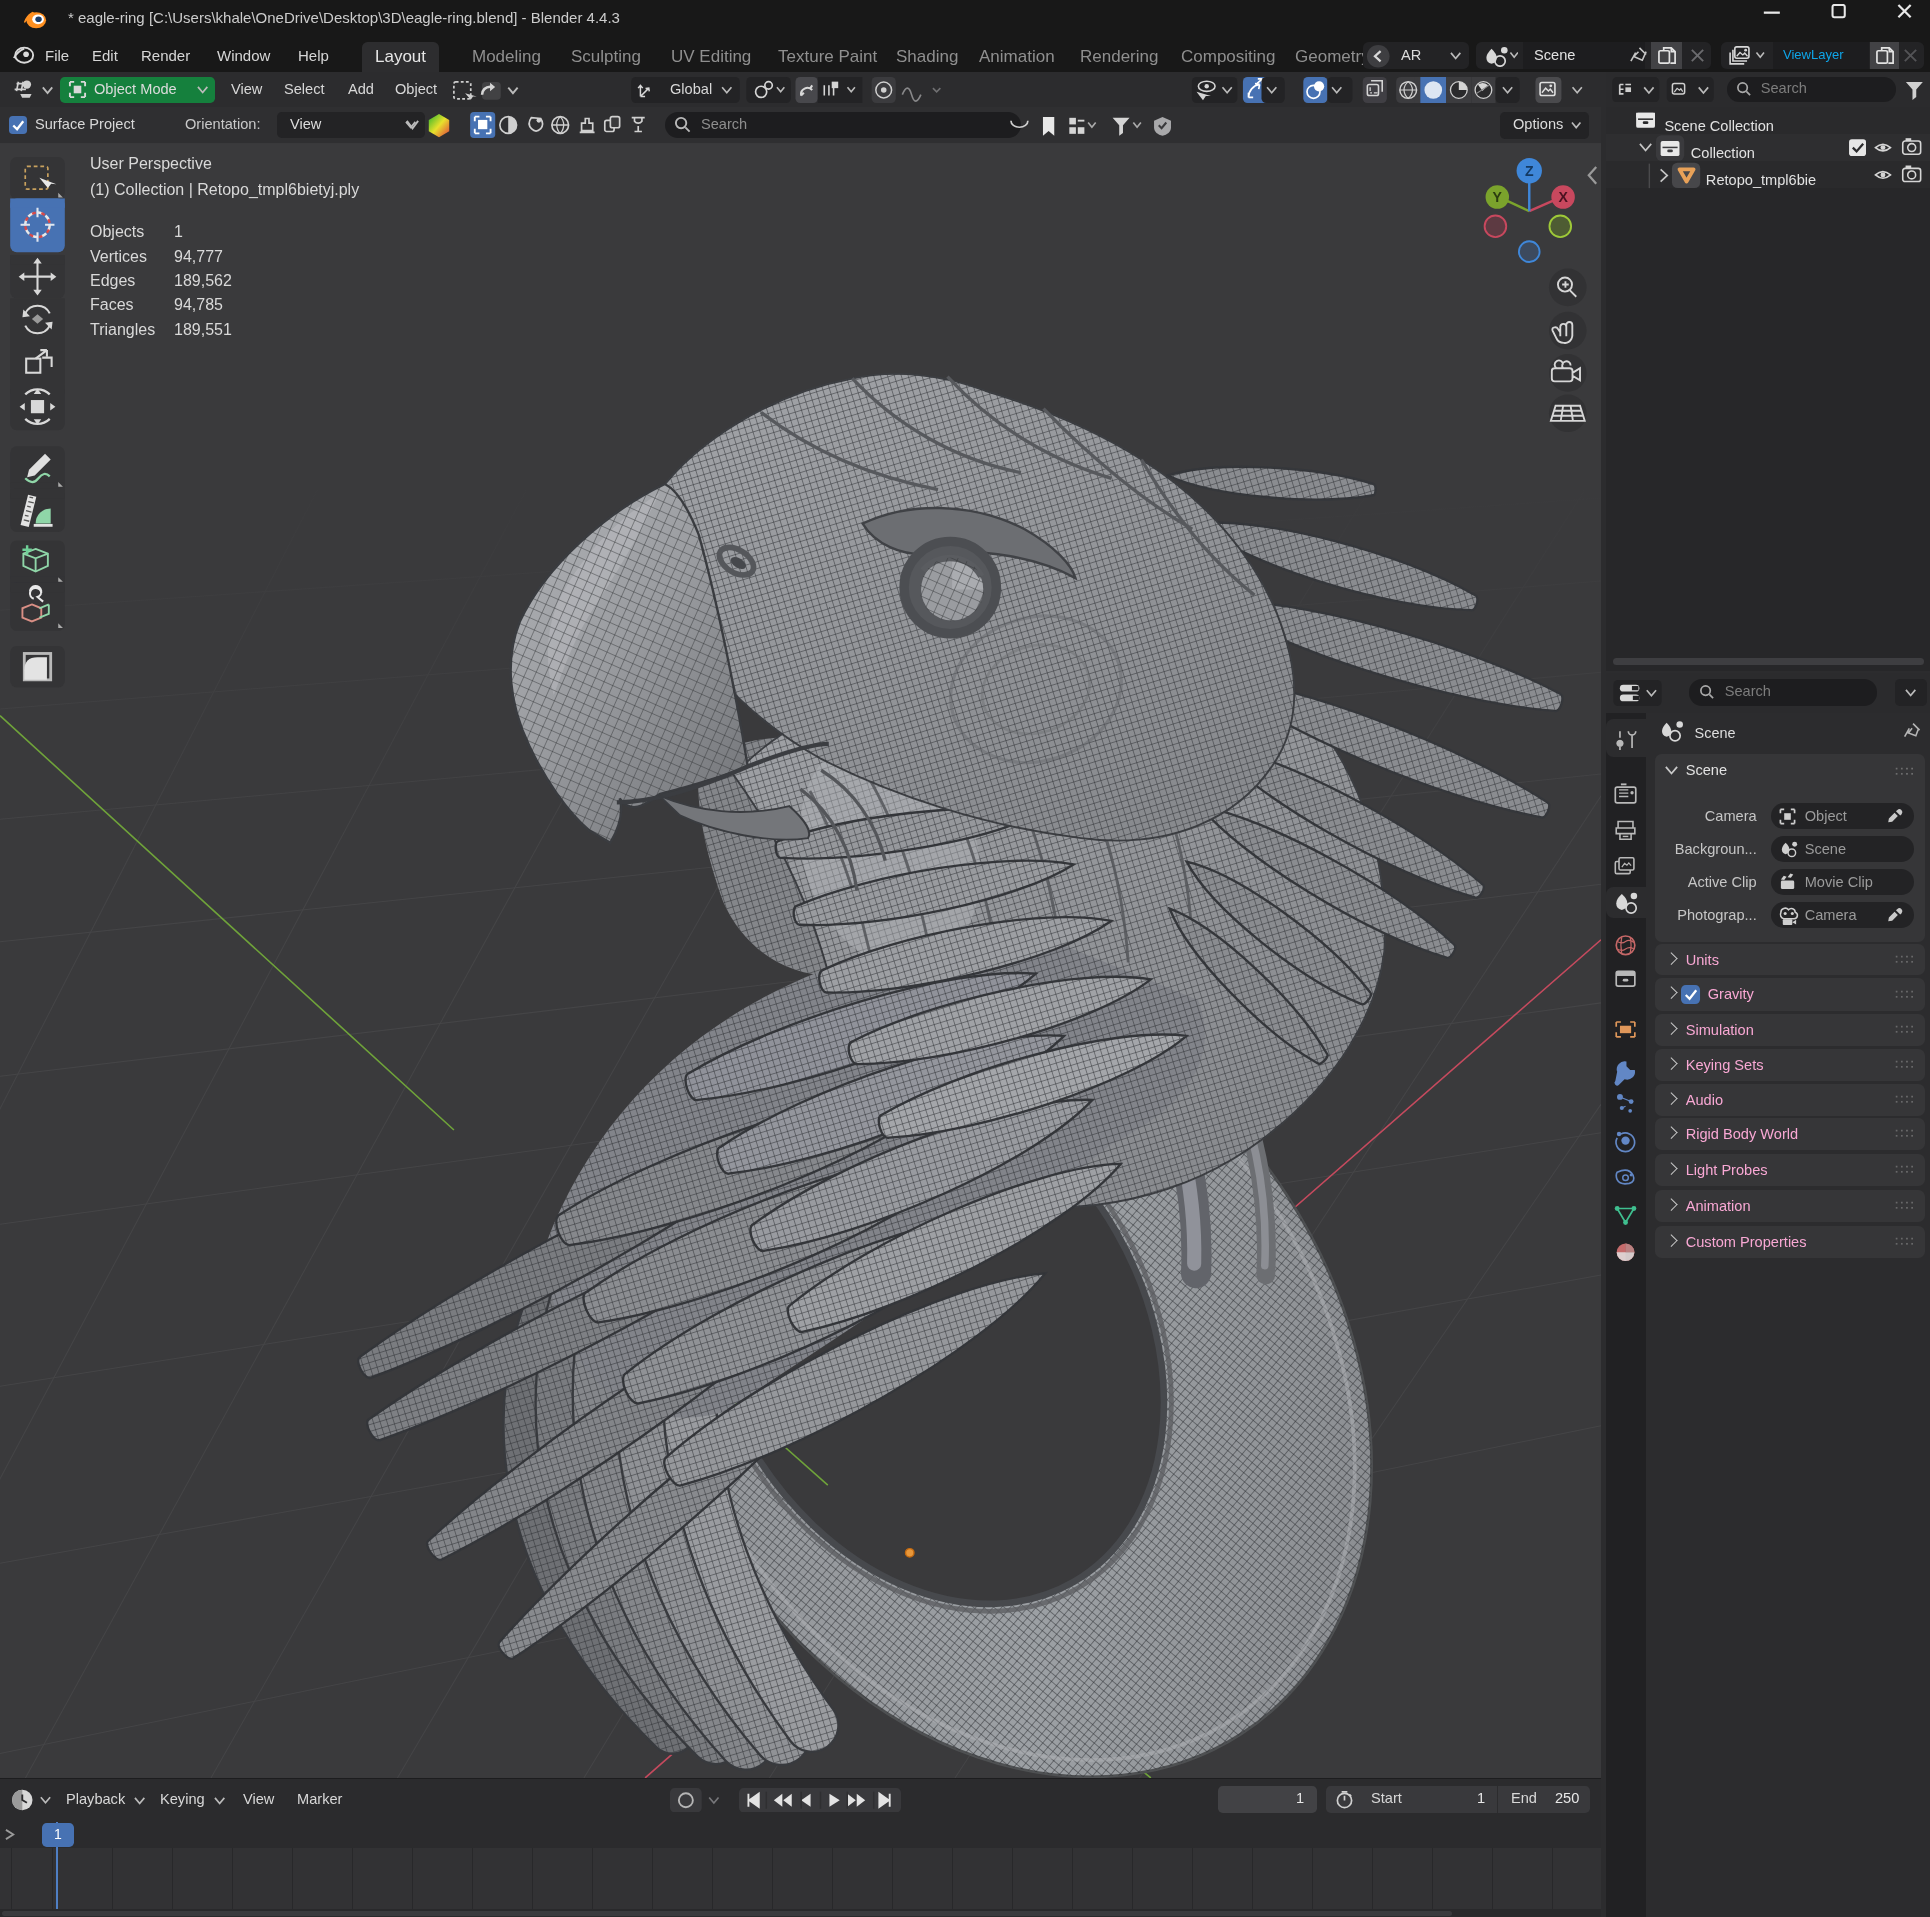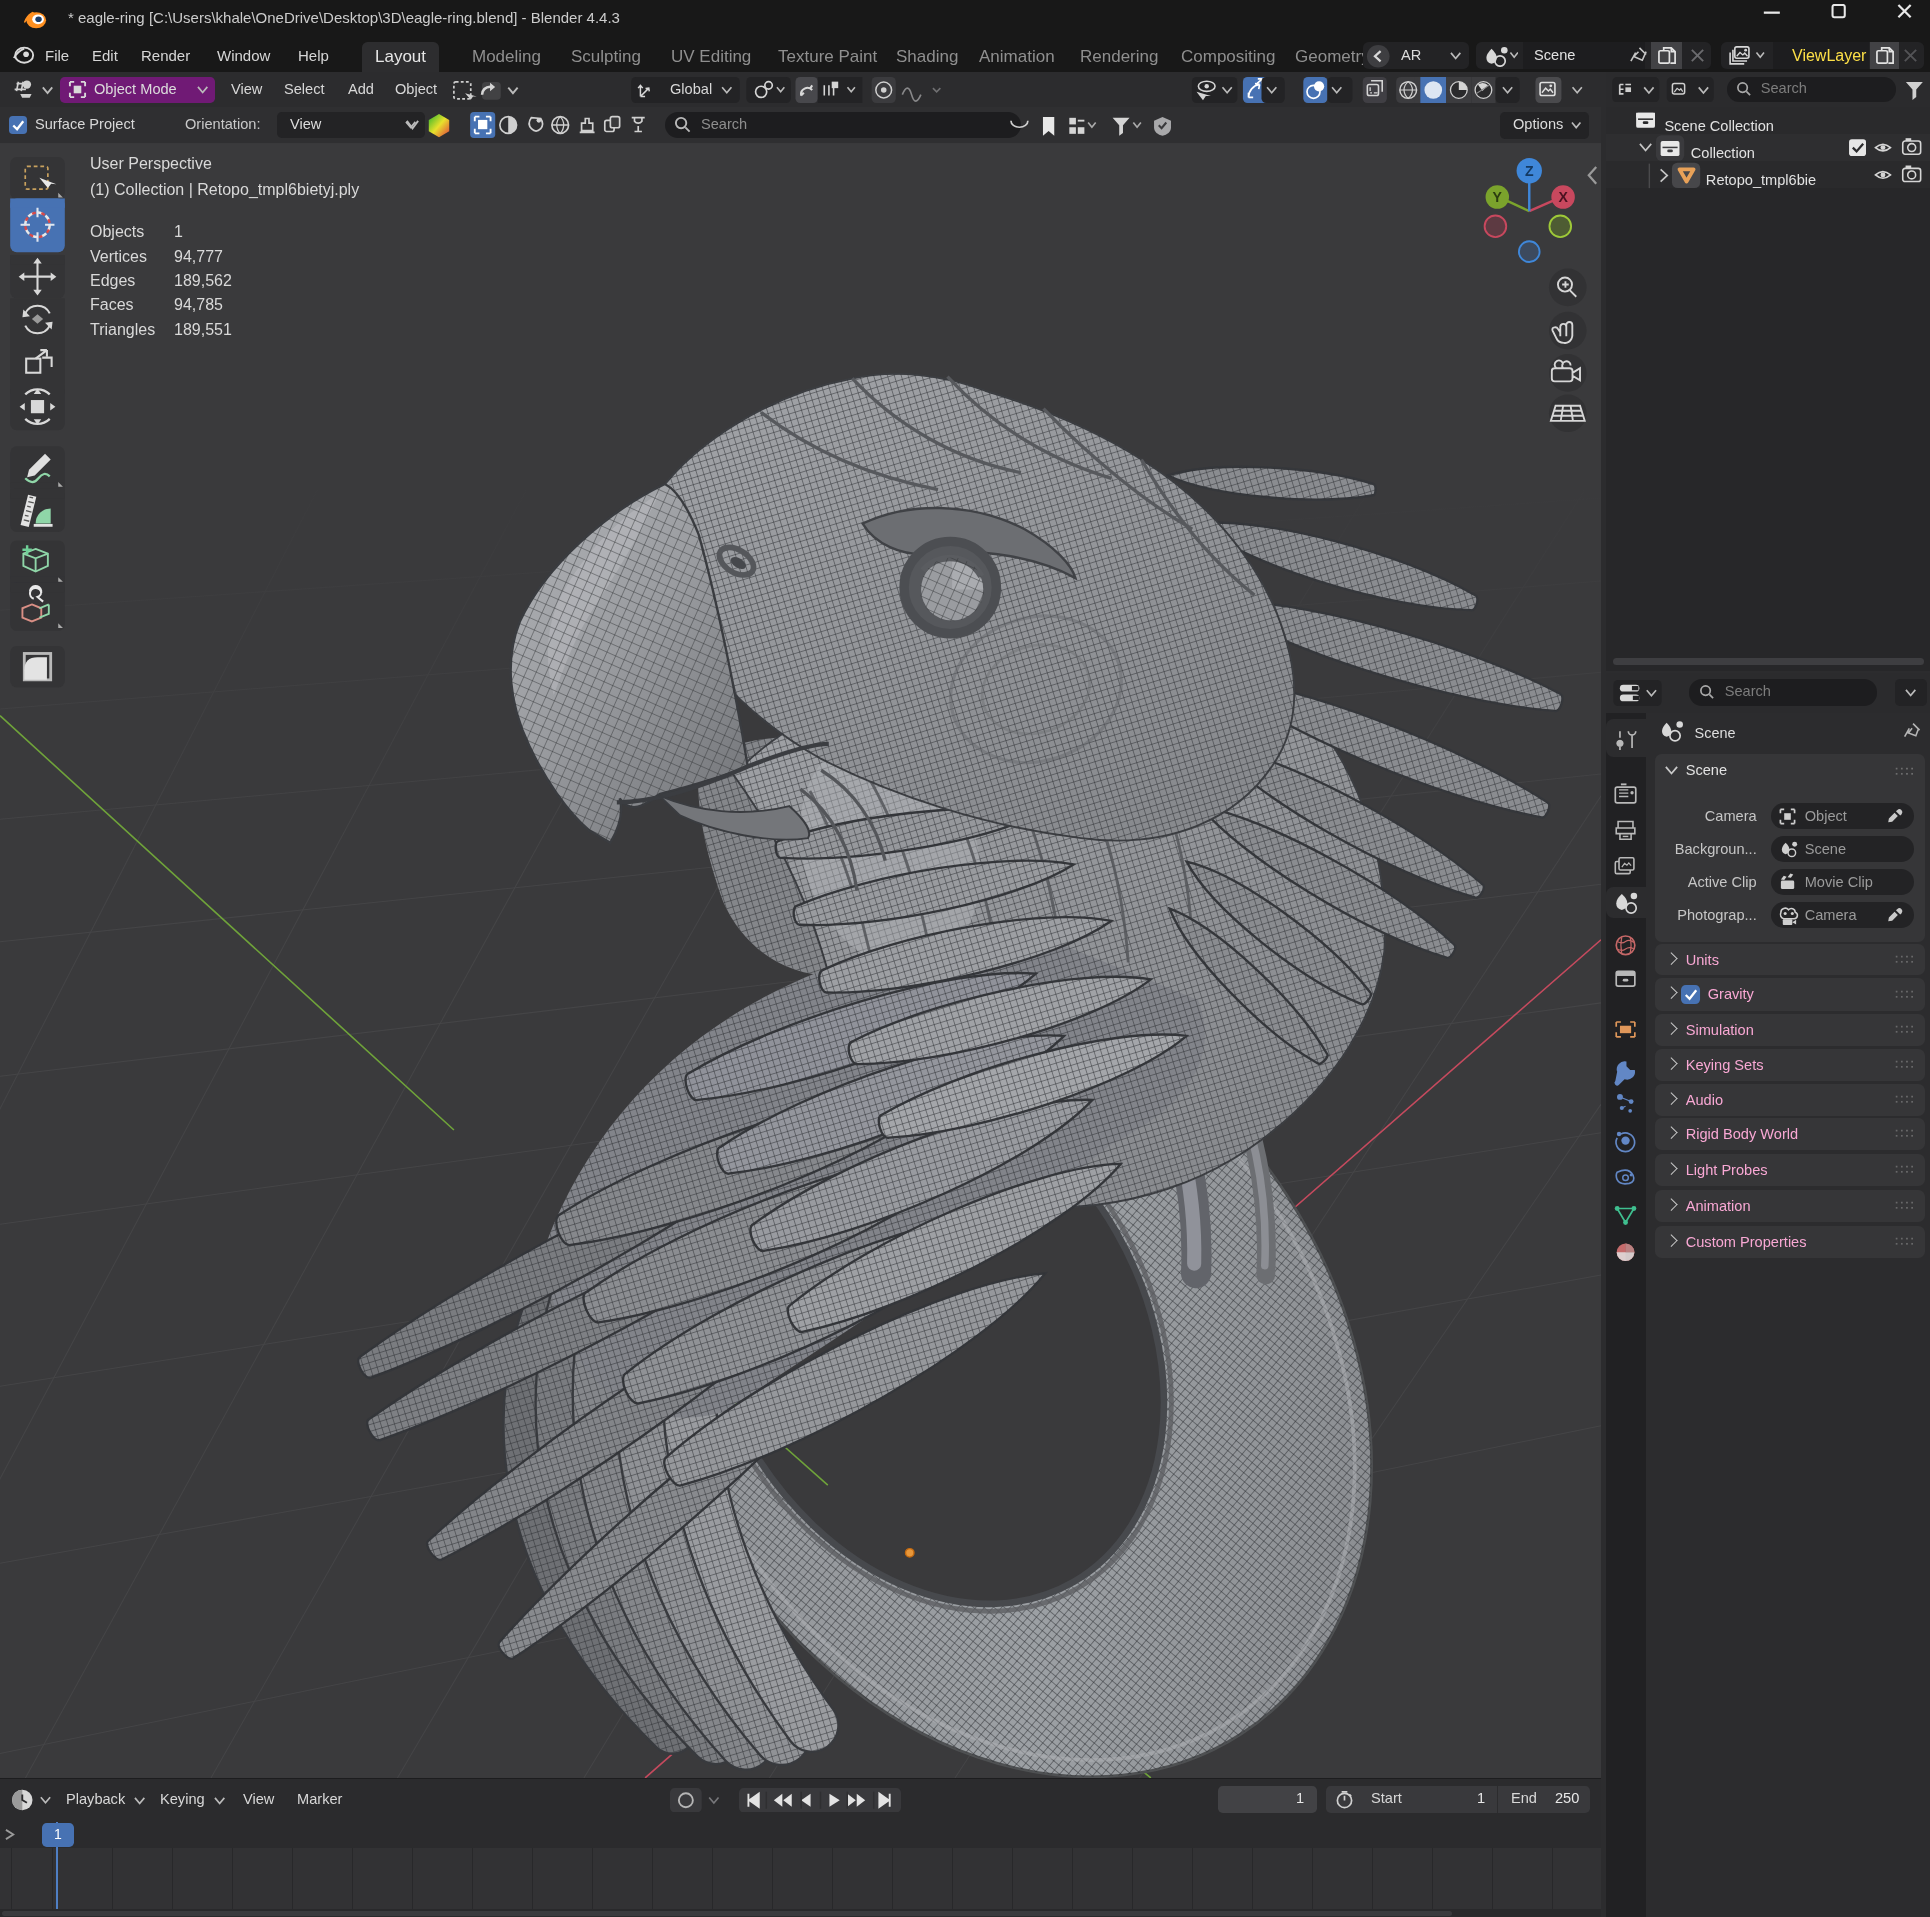--- a/index.html
+++ b/index.html
@@ -126,42 +126,42 @@
 
     <div class="abs" style="left:1721px;top:3.8px;width:203px;height:27px;background:#232325;border-radius:5.6px">
       <svg style="position:absolute;left:6.6px;top:2.8px" width="40" height="22.6" viewBox="0 0 42 24">
         <rect x="7" y="2" width="15" height="12" rx="2" fill="none" stroke="#d8d8d8" stroke-width="1.7"></rect>
         <path d="M9 12 l3.5-4 3 2.5 2-2 3 3.5" fill="none" stroke="#d8d8d8" stroke-width="1.4"></path>
         <circle cx="18.5" cy="5.5" r="1.5" fill="#d8d8d8"></circle>
         <path d="M5 5 v12 h15 M2 8 v12 h15" fill="none" stroke="#d8d8d8" stroke-width="1.7"></path>
         <path d="M30 8 l4 5 4-5" fill="none" stroke="#bbb" stroke-width="1.7"></path>
       </svg>
       <div style="position:absolute;left:52px;top:0;width:96px;height:27px;background:#1d1d1f"></div>
-      <span style="position:absolute;left:71px;top:5.6px;font-size:16px;color:#fde047">ViewLayer</span>
+      <span style="position:absolute;left:62px;top:5.6px;font-size:13px;color:#0ea5e9">ViewLayer</span>
       <div style="position:absolute;left:149px;top:0;width:29px;height:27px;background:#424245">
         <svg style="position:absolute;left:5.6px;top:4.7px" width="19" height="19" viewBox="0 0 20 20">
             <rect x="1" y="5" width="11" height="13" rx="1.5" fill="none" stroke="#e3e3e3" stroke-width="1.8"></rect>
             <path d="M6 5 V2 h8 l4 4 v12 h-5 M14 2 v4 h4" fill="none" stroke="#e3e3e3" stroke-width="1.8"></path>
           </svg>
       </div>
       <svg style="position:absolute;right:4.7px;top:5.6px" width="17" height="17" viewBox="0 0 18 18">
           <path d="M3 3 l12 12 M15 3 L3 15" stroke="#535356" stroke-width="2"></path>
         </svg>
     </div>
   </div>
 
   <div class="abs" id="toolheader">
 
     <svg class="abs" style="left:9.4px;top:5.6px" width="47" height="24.5" viewBox="0 0 50 26">
       <path d="M8 6 L20 6 M6 12 L18 12 M10 4 L8 14 M15 4 L13 14" stroke="#cfcfcf" stroke-width="1.8" fill="none"></path>
       <circle cx="19" cy="7" r="4.5" fill="#cfcfcf"></circle>
       <path d="M12 17 L24 17 L22 21 L14 21 Z" fill="#cfcfcf"></path>
       <path d="M36 10 l5 6 5-6" fill="none" stroke="#bbb" stroke-width="2"></path>
     </svg>
-    <div class="dd" style="left:60px;top:4.7px;width:155px;height:26px;background:#701a75">
+    <div class="dd" style="left:60px;top:4.7px;width:155px;height:26px;background:#15803d">
       <svg style="position:absolute;left:7.5px;top:3.8px" width="19" height="19" viewBox="0 0 20 20">
         <path d="M2 2h4.5 M2 2v4.5 M18 2h-4.5 M18 2v4.5 M2 18h4.5 M2 18v-4.5 M18 18h-4.5 M18 18v-4.5" stroke="#d9d9d9" stroke-width="2"></path>
         <rect x="6" y="6" width="8" height="8" fill="#d9d9d9"></rect>
       </svg>
       <span style="position:absolute;left:34px;top:4.7px">Object Mode</span>
       <svg style="position:absolute;right:6.6px;top:8.5px" width="11.3" height="9.4" viewBox="0 0 12 10">
           <path d="M1 2 l5 6 5-6" fill="none" stroke="#bbb" stroke-width="1.8"></path>
         </svg>
     </div>
     <div class="lab" style="left:231px;top:9.4px">View</div>

